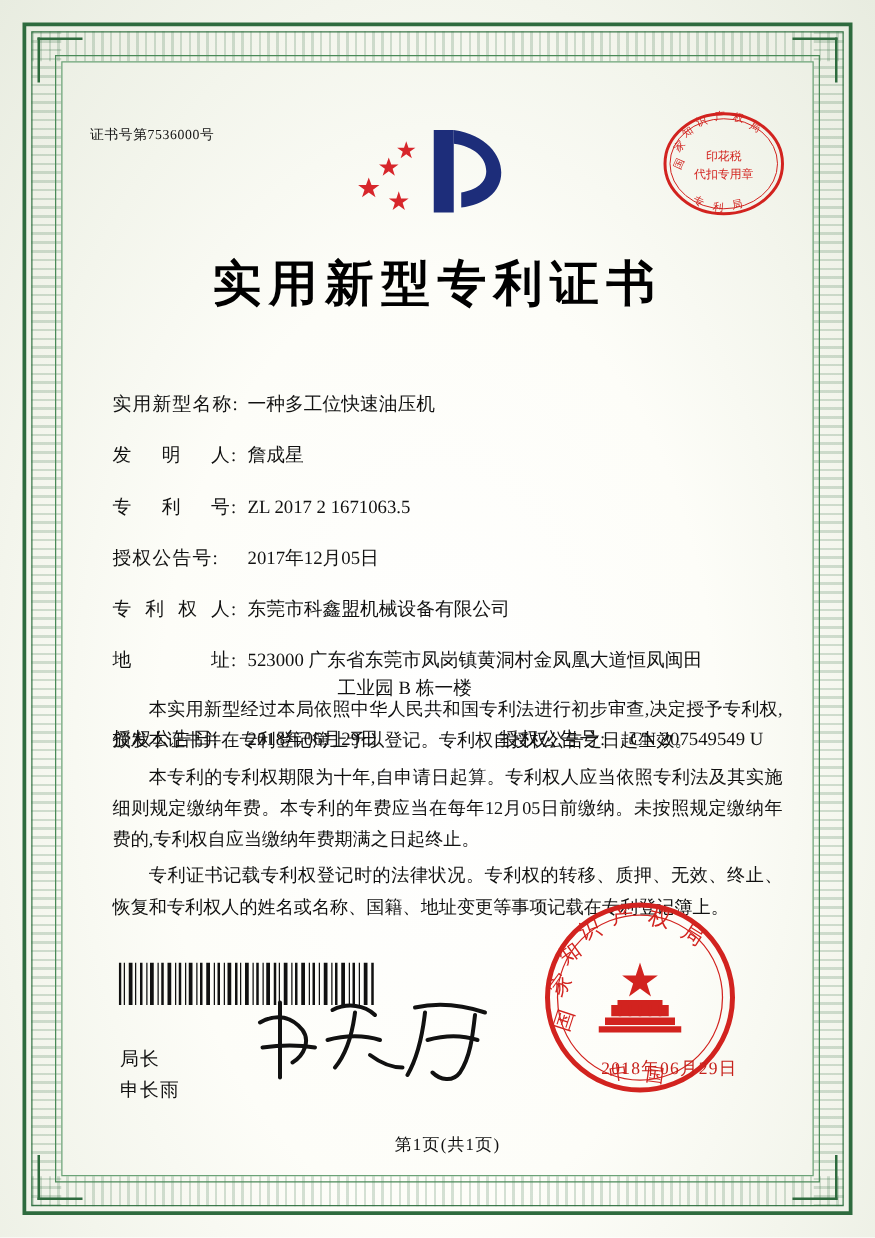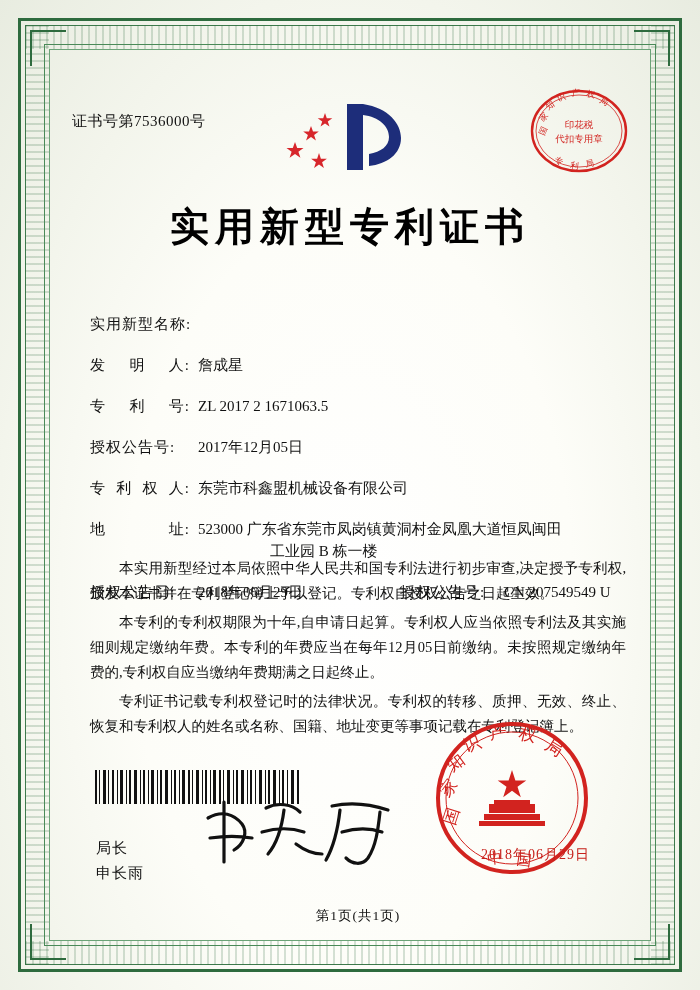--- a/index.html
+++ b/index.html
@@ -84,22 +84,22 @@
 
   
   .content {
     position: absolute;
     left: 60px; top: 60px; right: 60px; bottom: 60px;
   }
 
   .cert-number {
     position: absolute;
     left: 12px;
-    top: 52px;
-    font-size: 15px;
+    top: 40px;
+    font-size: 11px;
     color: #111;
     letter-spacing: 0.5px;
   }
 
   .logo {
     position: absolute;
     left: 50%;
     transform: translateX(-50%);
     top: 38px;
     width: 130px;
@@ -299,20 +299,21 @@
         </g>
       </svg>
     </div>
 
     <div class="title">实用新型专利证书</div>
 
     <div class="fields">
 
       <div class="field-row">
         <div class="field-label">实用新型名称:</div>
+        <div class="field-value">一种多工位快速油压机</div>
       </div>
 
       <div class="field-row">
         <div class="field-label spaced">
           <span>发</span>
           <span>明</span>
           <span>人:</span>
         </div>
         <div class="field-value">詹成星</div>
       </div>

